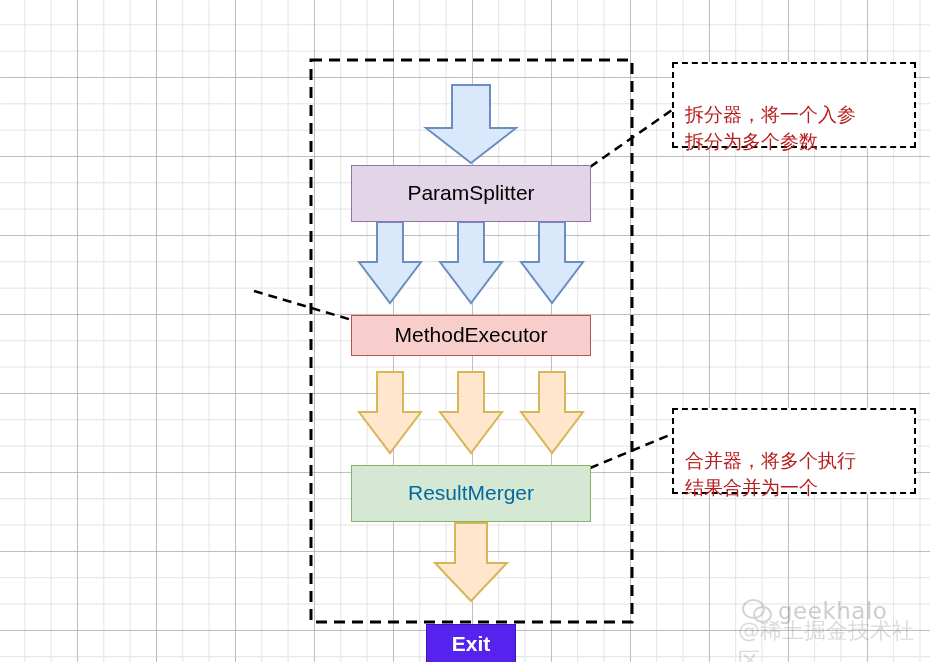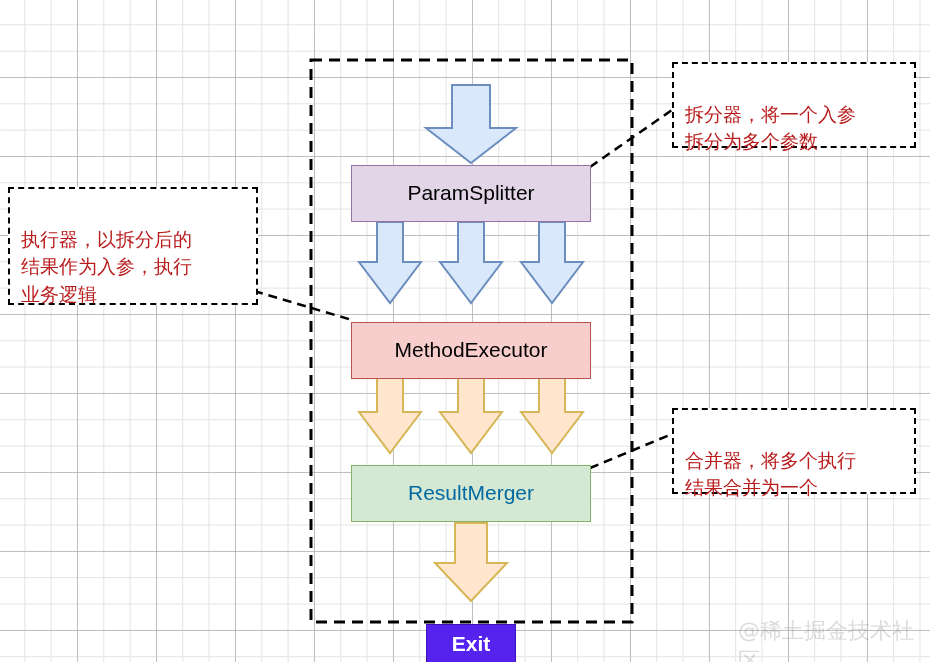--- a/index.html
+++ b/index.html
@@ -167,45 +167,47 @@
     <path d="M 590,167 L 672,110" fill="none" stroke="#000000" stroke-width="2.5" stroke-dasharray="9,6"></path>
     <path d="M 254,291 L 352,320" fill="none" stroke="#000000" stroke-width="2.5" stroke-dasharray="9,6"></path>
     <path d="M 590,468 L 672,434" fill="none" stroke="#000000" stroke-width="2.5" stroke-dasharray="9,6"></path>
   </svg>
 
 
   <div class="node node-splitter" style="left:351px; top:165px; width:240px; height:57px;">
     <span>ParamSplitter</span>
   </div>
 
-  <div class="node node-executor" style="left:351px; top:322px; width:240px; height:57px;">
+  <div class="node node-executor" style="left:351px; top:315px; width:240px; height:41px;">
     <span>MethodExecutor</span>
   </div>
 
   <div class="node node-merger" style="left:351px; top:465px; width:240px; height:57px;">
     <span>ResultMerger</span>
   </div>
 
   <div class="node node-exit" style="left:426px; top:601px; width:90px; height:40px;">
     <span>Exit</span>
   </div>
 
   <div class="note" style="left:672px; top:62px; width:244px; height:86px;">
     <span>拆分器，将一个入参
 拆分为多个参数</span>
   </div>
 
-  <div class="note" style="left:8px; top:187px; width:250px; height:118px;">
-    <span>执行器，以拆分后的
-结果作为入参，执行
-业务逻辑</span>
-  </div>
 
   <div class="note" style="left:672px; top:408px; width:244px; height:86px;">
     <span>合并器，将多个执行
 结果合并为一个</span>
   </div>
 
   <div class="watermark">
+    <div class="wm-row wm-top">
+      <span class="wm-chat">
+        <span class="b1"></span>
+          <span class="b2"></span>
+      </span>
+      <span class="wm-brand">geekhalo</span>
+    </div>
     <div class="wm-row wm-bottom">@稀土掘金技术社区</div>
   </div>
 
 </div>
 
 </body></html>

